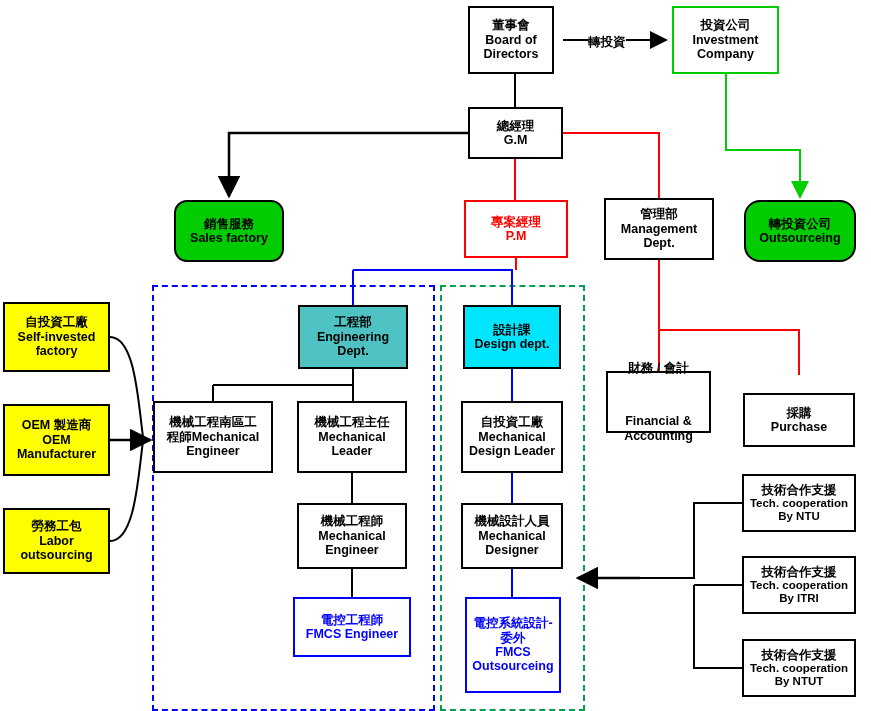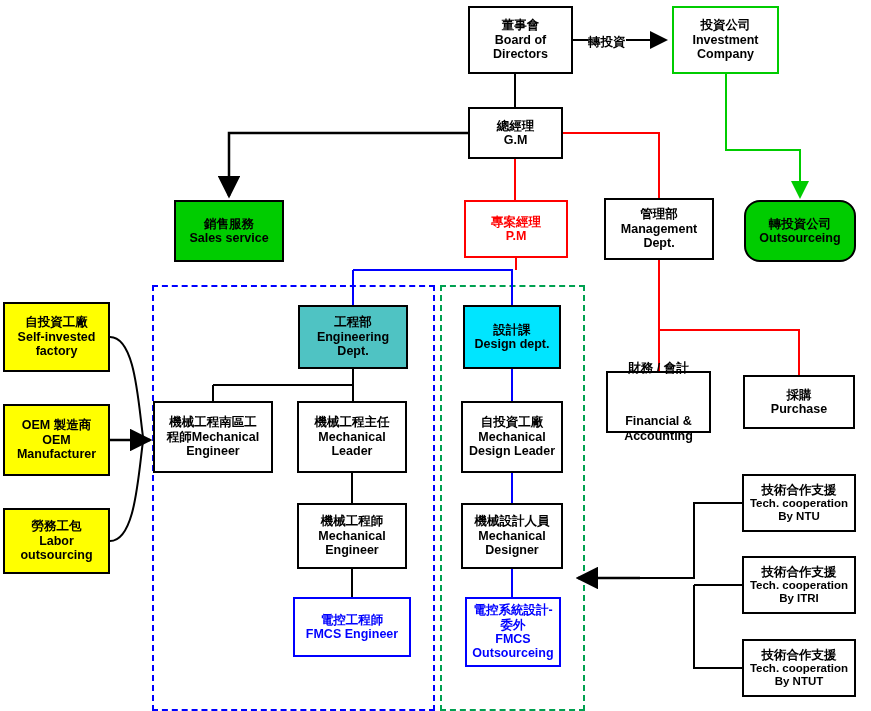--- a/index.html
+++ b/index.html
@@ -71,40 +71,40 @@
     <line x1="110" y1="440" x2="150" y2="440" stroke="#000" stroke-width="2.5" marker-end="url(#ahb)"></line>
 
     <path d="M742,503 L694,503 L694,578 L588,578" fill="none" stroke="#000" stroke-width="2"></path>
     <path d="M742,585 L694,585" fill="none" stroke="#000" stroke-width="2"></path>
     <path d="M742,668 L694,668 L694,585" fill="none" stroke="#000" stroke-width="2"></path>
     <line x1="640" y1="578" x2="578" y2="578" stroke="#000" stroke-width="2.5" marker-end="url(#ahb)"></line>
   </svg>
 
   <div class="edgelabel" style="left:588px;top:34px;">轉投資</div>
 
-  <div class="node" style="left:468px;top:6px;width:105px;height:68px;border-color:#000;background:#fff;color:#000;">
+  <div class="node" style="left:468px;top:6px;width:86px;height:68px;border-color:#000;background:#fff;color:#000;">
     <span class="l1">董事會</span>
     <span class="l2" style="white-space:pre-line;">Board of
 Directors</span>
   </div>
 
   <div class="node" style="left:672px;top:6px;width:107px;height:68px;border-color:#00cc00;background:#fff;color:#000;">
     <span class="l1">投資公司</span>
     <span class="l2" style="white-space:pre-line;">Investment
 Company</span>
   </div>
 
   <div class="node" style="left:468px;top:107px;width:95px;height:52px;border-color:#000;background:#fff;color:#000;">
     <span class="l1">總經理</span>
     <span class="l2" style="white-space:pre-line;">G.M</span>
   </div>
 
-  <div class="node" style="left:174px;top:200px;width:110px;height:62px;border-color:#000;background:#00cc00;color:#000;">
+  <div class="node" style="left:174px;top:200px;width:110px;height:62px;border-color:#000;background:#00cc00;color:#000;border-radius:13px;">
     <span class="l1">銷售服務</span>
-    <span class="l2" style="white-space:pre-line;">Sales service</span>
+    <span class="l2" style="white-space:pre-line;">Sales factory</span>
   </div>
 
   <div class="node" style="left:464px;top:200px;width:104px;height:58px;border-color:#ff0000;background:#fff;color:#ff0000;">
     <span class="l1">專案經理</span>
     <span class="l2" style="white-space:pre-line;">P.M</span>
   </div>
 
   <div class="node" style="left:604px;top:198px;width:110px;height:62px;border-color:#000;background:#fff;color:#000;">
     <span class="l1">管理部</span>
     <span class="l2" style="white-space:pre-line;">Management
@@ -144,21 +144,21 @@
     <span class="l1">設計課</span>
     <span class="l2" style="white-space:pre-line;">Design dept.</span>
   </div>
 
   <div class="node" style="left:606px;top:371px;width:105px;height:62px;border-color:#000;background:#fff;color:#000;gap:39px;">
     <span class="l1">財務 / 會計</span>
     <span class="l2" style="white-space:pre-line;">Financial &amp;
 Accounting</span>
   </div>
 
-  <div class="node" style="left:743px;top:375px;width:112px;height:54px;border-color:#000;background:#fff;color:#000;">
+  <div class="node" style="left:743px;top:393px;width:112px;height:54px;border-color:#000;background:#fff;color:#000;">
     <span class="l1">採購</span>
     <span class="l2" style="white-space:pre-line;">Purchase</span>
   </div>
 
   <div class="node" style="left:153px;top:401px;width:120px;height:72px;border-color:#000;background:#fff;color:#000;">
     <span class="l1">機械工程南區工</span>
     <span class="l2" style="white-space:pre-line;">程師Mechanical
 Engineer</span>
   </div>
 
@@ -196,21 +196,21 @@
     <span class="l1">技術合作支援</span>
     <span class="l2" style="white-space:pre-line;font-size:11.5px;">Tech. cooperation
 By ITRI</span>
   </div>
 
   <div class="node" style="left:293px;top:597px;width:118px;height:60px;border-color:#0000ff;background:#fff;color:#0000ff;">
     <span class="l1">電控工程師</span>
     <span class="l2" style="white-space:pre-line;">FMCS Engineer</span>
   </div>
 
-  <div class="node" style="left:465px;top:597px;width:96px;height:70px;border-color:#0000ff;background:#fff;color:#0000ff;">
+  <div class="node" style="left:465px;top:597px;width:96px;height:96px;border-color:#0000ff;background:#fff;color:#0000ff;">
     <span class="l1" style="white-space:pre-line;">電控系統設計-
 委外</span>
     <span class="l2" style="white-space:pre-line;">FMCS
 Outsourceing</span>
   </div>
 
   <div class="node" style="left:742px;top:639px;width:114px;height:58px;border-color:#000;background:#fff;color:#000;">
     <span class="l1">技術合作支援</span>
     <span class="l2" style="white-space:pre-line;font-size:11.5px;">Tech. cooperation
 By NTUT</span>

